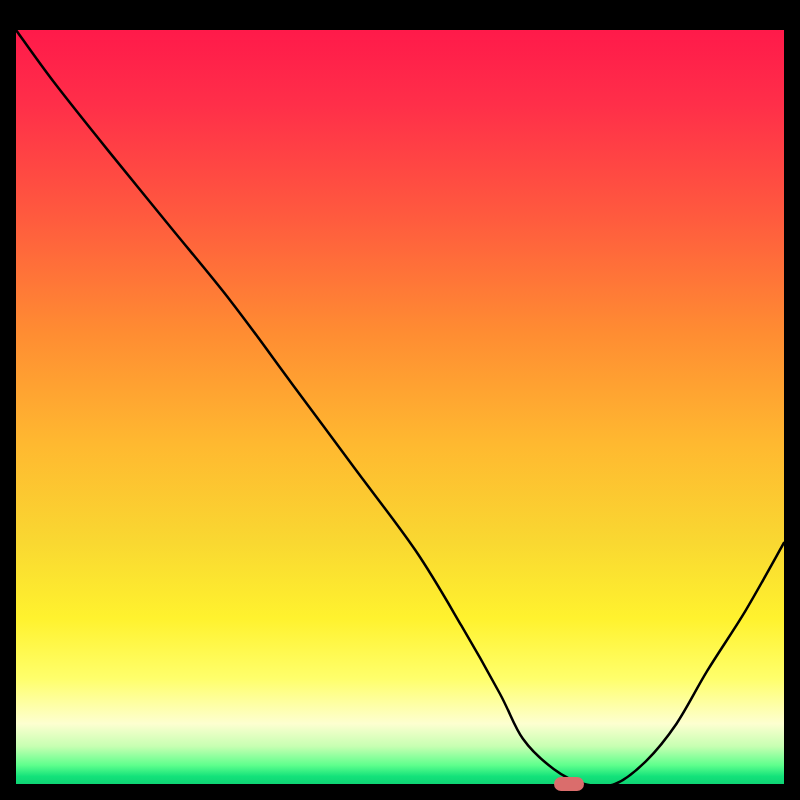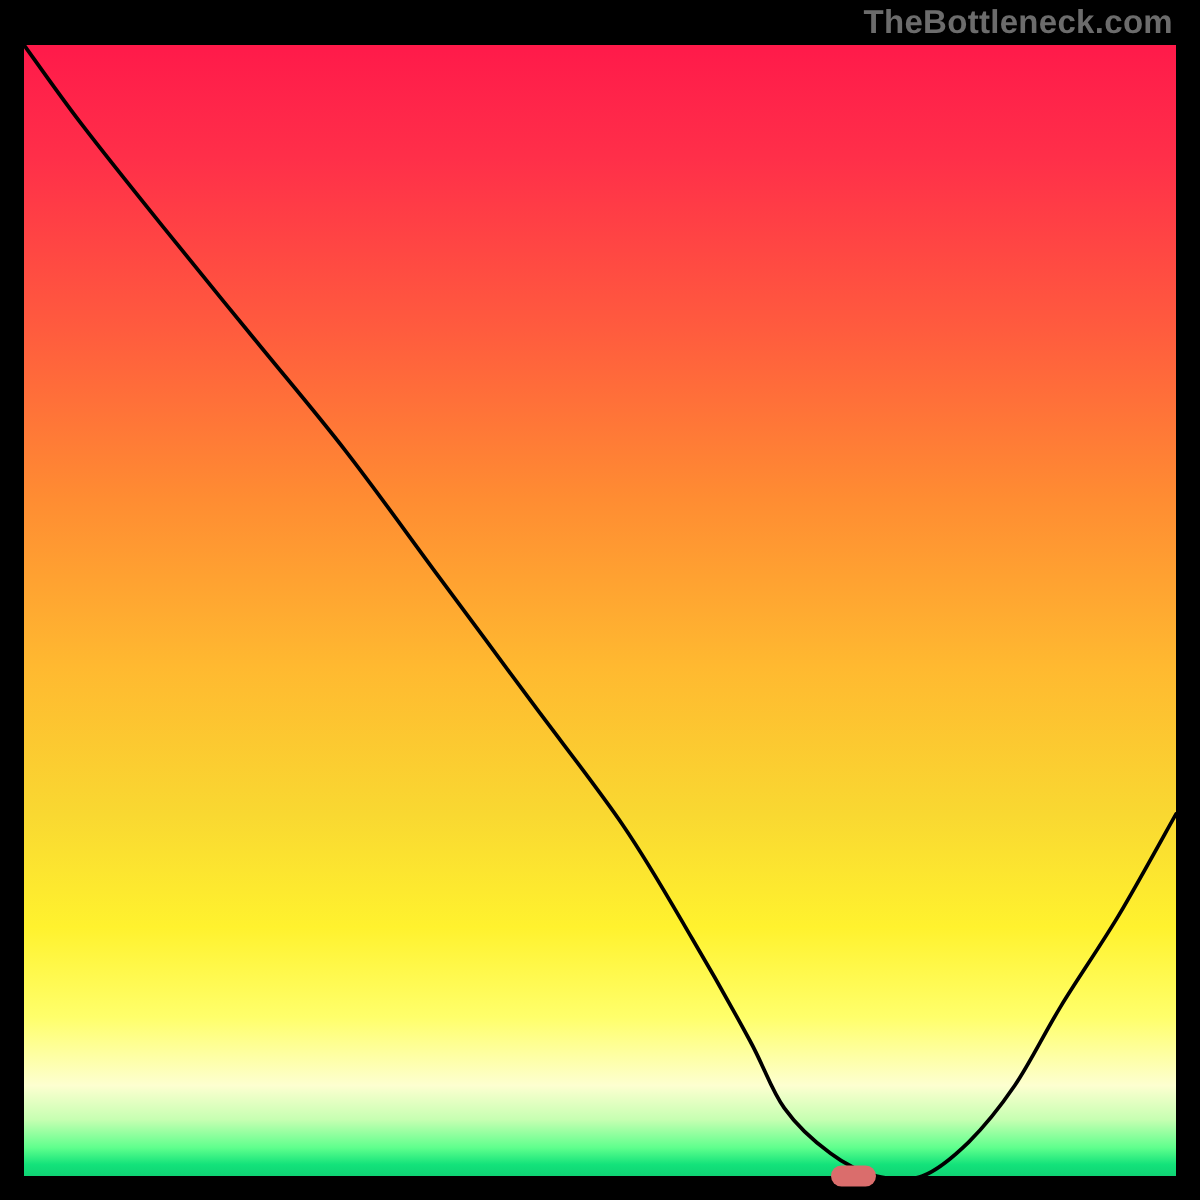--- a/index.html
+++ b/index.html
@@ -65,21 +65,20 @@
     border-radius: 7px;
     z-index: 5;
     transform: translate(-50%, -50%);
   }
 </style>
 </head>
 <body>
 
 <div class="frame">
 
-  <div class="watermark">TheBottleneck.com</div>
 
   <div class="plot">
 
     <svg class="curve" viewBox="0 0 768 754" preserveAspectRatio="none">
       <path id="curve-path" d="M 0.0 0.0 C 6.4 8.8, 23.0 32.7, 38.4 52.8 C 53.8 72.9, 73.0 96.8, 92.2 120.6 C 111.4 144.5, 133.1 170.9, 153.6 196.0 C 174.1 221.2, 194.6 245.0, 215.0 271.4 C 235.5 297.8, 256.0 326.7, 276.5 354.4 C 297.0 382.0, 317.4 409.7, 337.9 437.3 C 358.4 465.0, 381.4 493.9, 399.4 520.3 C 417.3 546.6, 431.4 571.8, 445.4 595.7 C 459.5 619.5, 473.6 644.7, 483.8 663.5 C 494.1 682.4, 497.9 696.2, 506.9 708.8 C 515.8 721.3, 527.4 731.4, 537.6 738.9 C 547.8 746.5, 558.1 751.5, 568.3 754.0 C 578.6 756.5, 588.8 757.8, 599.0 754.0 C 609.3 750.2, 619.5 741.4, 629.8 731.4 C 640.0 721.3, 650.2 708.8, 660.5 693.7 C 670.7 678.6, 679.7 659.8, 691.2 640.9 C 702.7 622.0, 716.8 601.9, 729.6 580.6 C 742.4 559.2, 761.6 524.0, 768.0 512.7" fill="none" stroke="#000000" stroke-width="2.5" stroke-linejoin="round" stroke-linecap="round"></path>
     </svg>
 
     <div class="marker" id="marker" style="left: 552.96px; top: 754px; background: rgb(218, 109, 108);"></div>
   </div>
 

